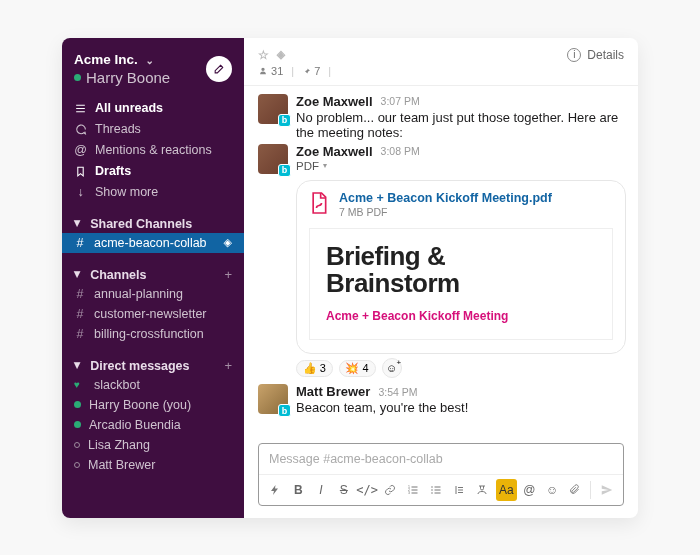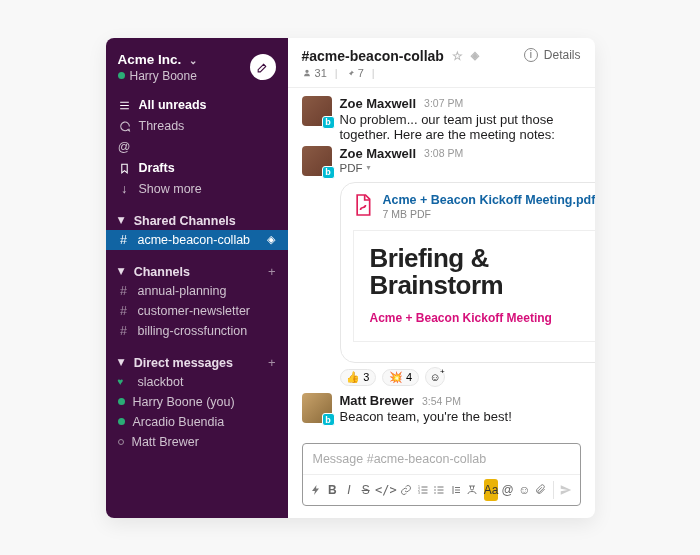--- a/index.html
+++ b/index.html
@@ -5,21 +5,21 @@
   * { box-sizing: border-box; margin: 0; padding: 0; }
   html, body { height: 100%; }
   body {
     font-family: -apple-system, BlinkMacSystemFont, "Segoe UI", Helvetica, Arial, sans-serif;
     background: #f8f8f8;
     display: flex;
     align-items: center;
     justify-content: center;
   }
   .app {
-    width: 489px;
+    width: 576px;
     height: 480px;
     background: #fff;
     display: flex;
     box-shadow: 0 6px 20px rgba(0,0,0,0.08);
     border-radius: 8px;
     overflow: hidden;
   }
   .sidebar {
     width: 182px;
     background: #3F0E40;
@@ -30,21 +30,21 @@
     padding-top: 10px;
   }
   .ws-header {
     display: flex;
     align-items: center;
     justify-content: space-between;
     padding: 4px 12px 8px 12px;
   }
   .ws-title { color: #fff; font-weight: 700; font-size: 13.5px; }
   .ws-title .caret { font-size: 10px; margin-left: 4px; opacity: .8; }
-  .ws-user { font-size: 12px; color: #cfc3cf; margin-top: 2px; display:flex; align-items:center; gap:5px;}
+  .ws-user { font-size: 15px; color: #cfc3cf; margin-top: 2px; display:flex; align-items:center; gap:5px;}
   .presence-dot { width:7px; height:7px; border-radius:50%; background:#2BAC76; display:inline-block;}
   .presence-dot.away { background:transparent; border:1.3px solid #9d8a9d; width:6px;height:6px;}
   .compose-btn {
     width: 26px; height: 26px; border-radius: 50%; background:#fff;
     display:flex;align-items:center;justify-content:center;color:#3F0E40;
   }
   .sb-list { margin-top: 4px; }
   .sb-item {
     display:flex; align-items:center; gap:8px;
     padding: 3.5px 12px;
@@ -105,21 +105,21 @@
     margin: 6px 0 4px 38px;
     border:1px solid #e6e6e6; border-radius:15px;
     width: 330px; overflow:hidden;
   }
   .att-head { display:flex; gap:10px; padding:10px 12px; align-items:flex-start;}
   .pdf-ic { width:20px;height:24px; position:relative;}
   .pdf-ic svg{width:100%;height:100%;}
   .att-title { font-weight:700; font-size:12.5px; color:#1264a3;}
   .att-sub { font-size:10.5px; color:#888; margin-top:1px;}
   .att-preview {
-    margin: 0 12px 20px 12px;
+    margin: 0 12px 13px 12px;
     border:1px solid #eee;
     padding: 14px 16px 16px 16px;
   }
   .att-preview h1 { font-size:26px; font-weight:800; color:#222; line-height:1.05; letter-spacing:-0.5px;}
   .att-preview .subtitle { margin-top:12px; color:#d6107a; font-weight:600; font-size:12px;}
 
   .reactions { display:flex; gap:6px; margin: 4px 0 6px 38px; align-items:center;}
   .react {
     border:1px solid #e6e6e6; border-radius:10px; padding:1px 6px;
     font-size:11px; display:flex; align-items:center; gap:3px; cursor:pointer;
@@ -182,20 +182,21 @@
         <span>All unreads</span>
       </div>
       <div class="sb-item">
         <svg width="13" height="13" viewBox="0 0 24 24">
             <path fill="none" stroke="#cfc3cf" stroke-width="2" d="M21 12a8 8 0 10-3 6l3 2-1-4"></path>
           </svg>
         <span>Threads</span>
       </div>
       <div class="sb-item">
         <span style="width:13px;text-align:center;">@</span>
+        <span>Mentions &amp; reactions</span>
       </div>
       <div class="sb-item bold">
         <svg width="13" height="13" viewBox="0 0 24 24">
             <path fill="none" stroke="#fff" stroke-width="2" d="M7 4h10v16l-5-4-5 4z"></path>
           </svg>
         <span>Drafts</span>
       </div>
       <div class="sb-item">
         <span style="width:13px;text-align:center;">↓</span>
         <span>Show more</span>
@@ -248,30 +249,33 @@
     <div class="ch-item">
         <span class="presence-dot"></span>
         <span>Harry Boone (you)</span>
       </div>
     <div class="ch-item">
         <span class="presence-dot"></span>
         <span>Arcadio Buendia</span>
       </div>
     <div class="ch-item">
         <span class="presence-dot away"></span>
+        <span>Lisa Zhang</span>
+      </div>
+    <div class="ch-item">
+        <span class="presence-dot away"></span>
         <span>Matt Brewer</span>
       </div>
   </div>
 
   <div class="main">
 
     <div class="chan-header">
       <div>
         <div class="chan-title-row">
-          <span>#acme-beacon-collab</span>
           <span class="star">☆</span>
           <span style="color:#bbb;font-size:11px">◈</span>
         </div>
         <div class="chan-sub">
           <span>
             <svg style="display:inline;vertical-align:-1px" width="10" height="10" viewBox="0 0 24 24">
                 <path fill="#888" d="M12 12a4 4 0 100-8 4 4 0 000 8zm-7 8a7 7 0 0114 0H5z"></path>
               </svg>
             <span>31</span>
           </span>

